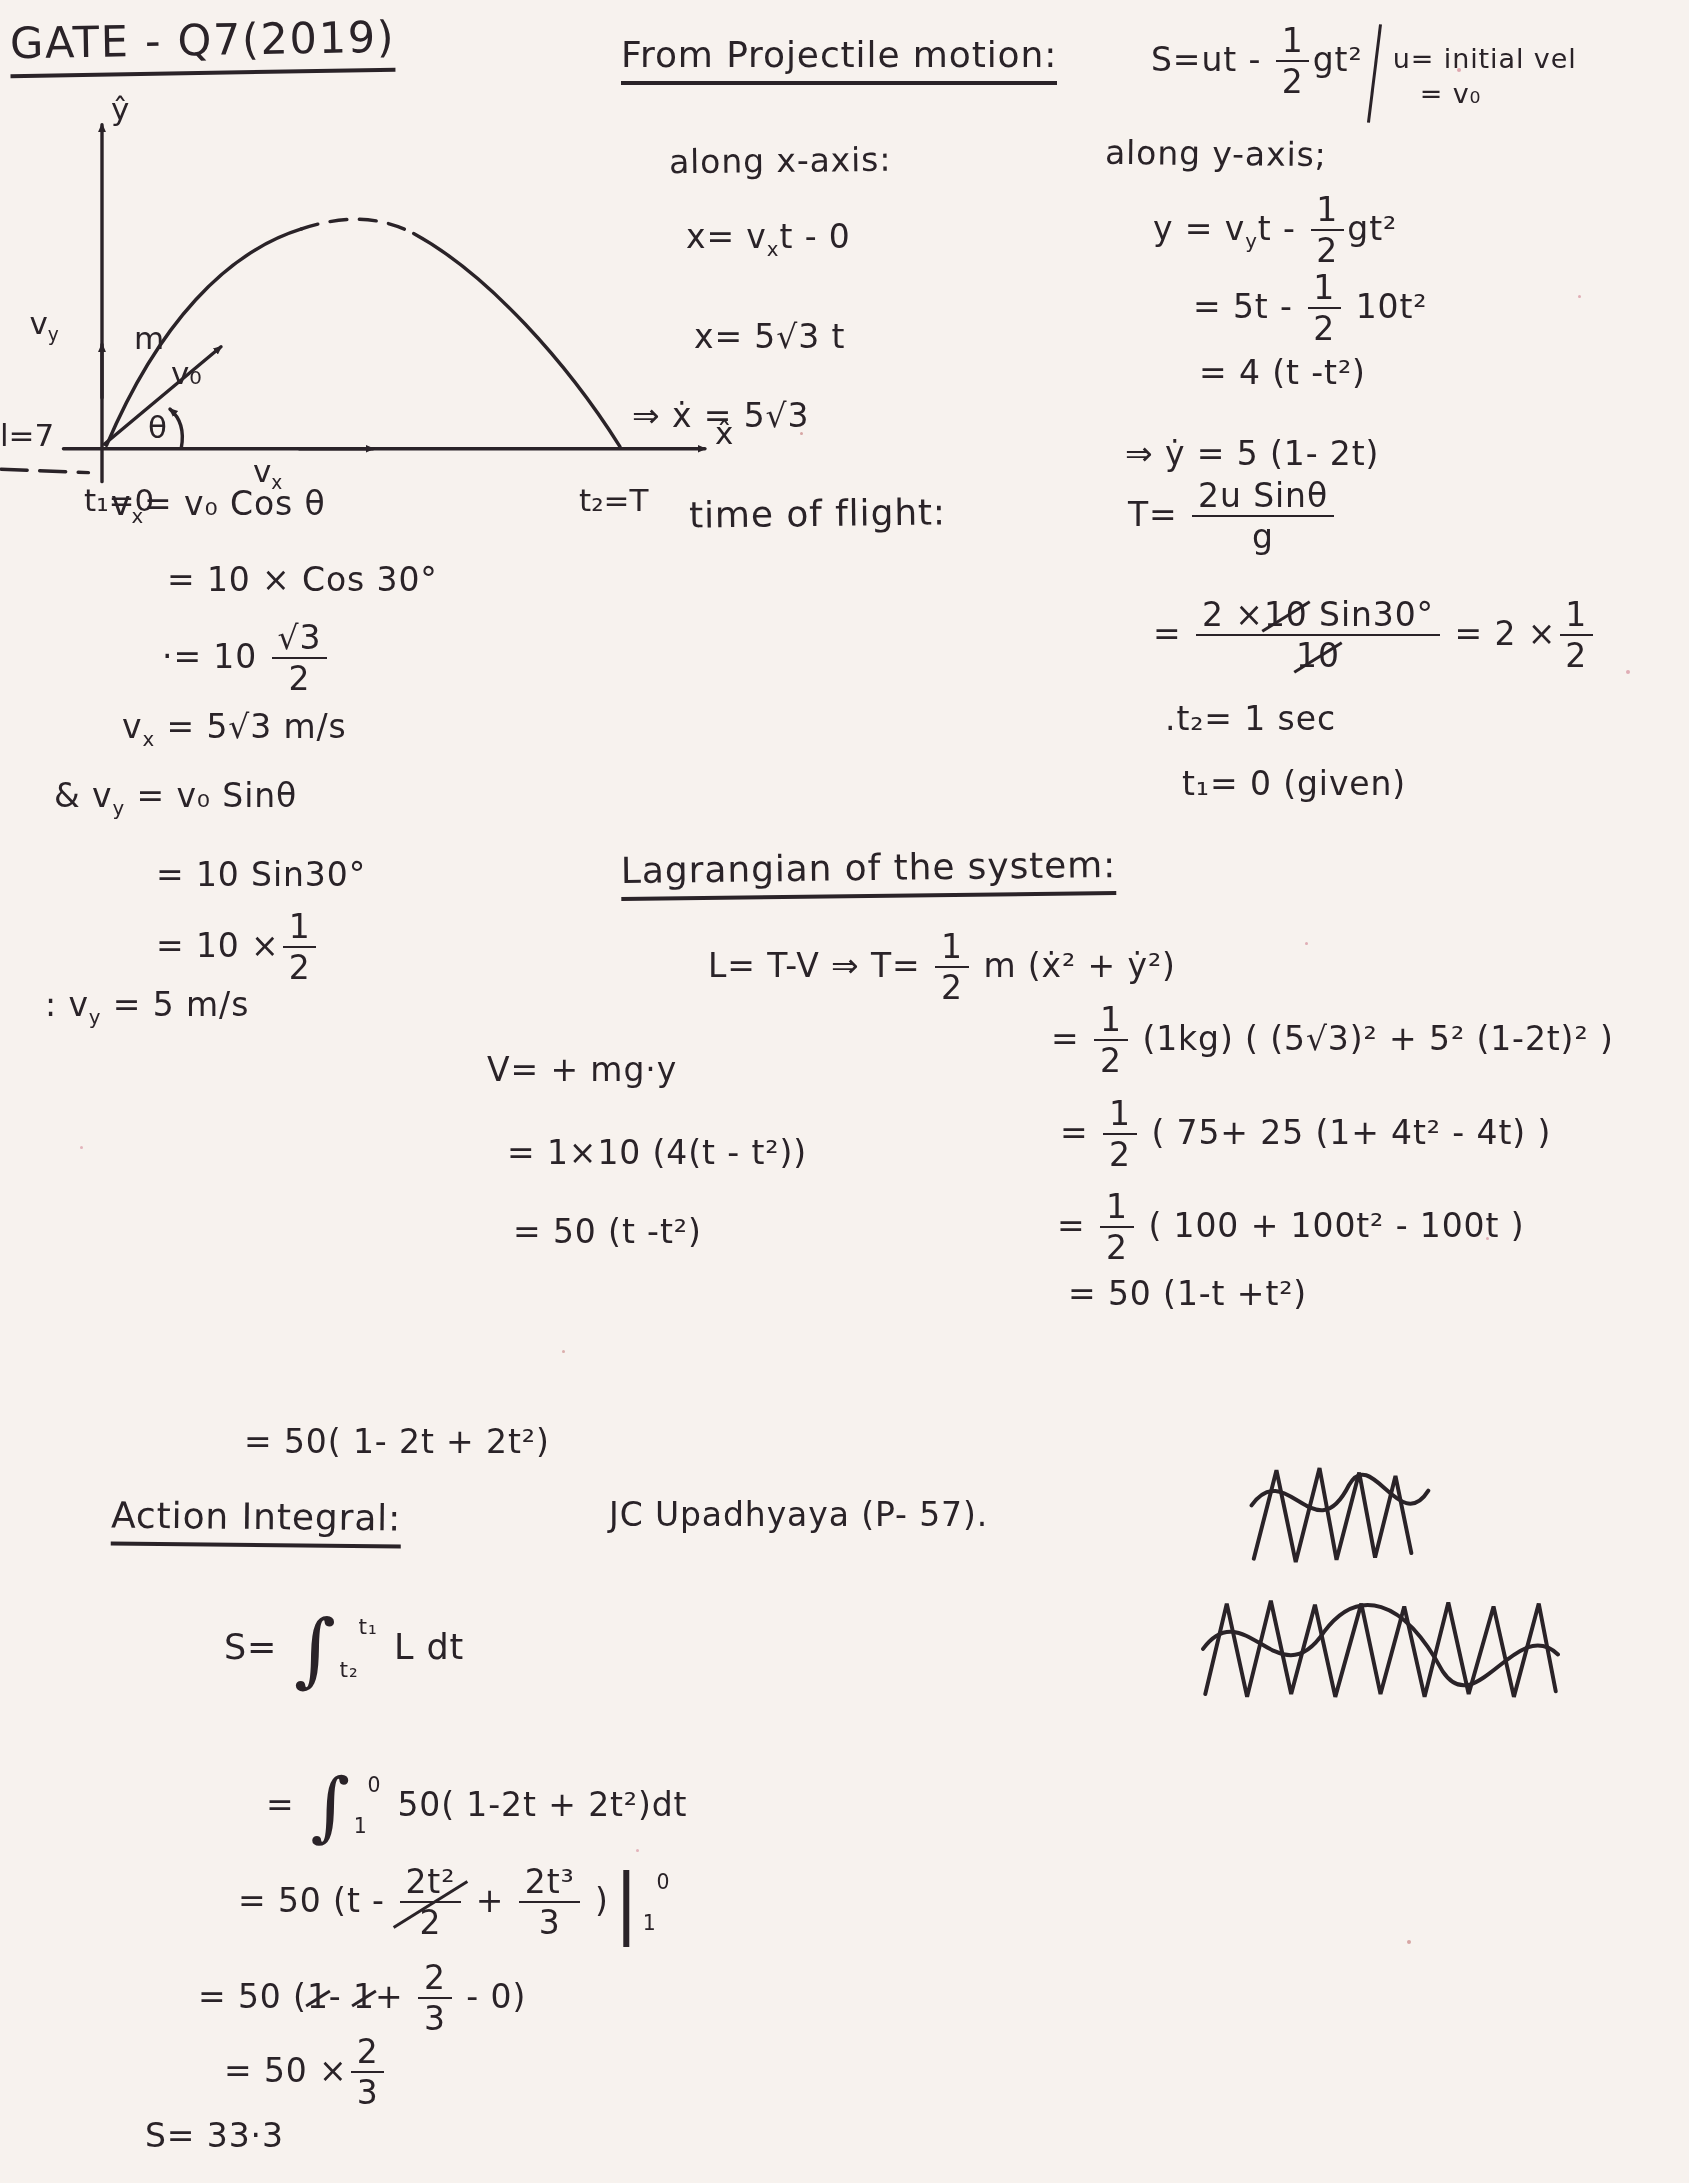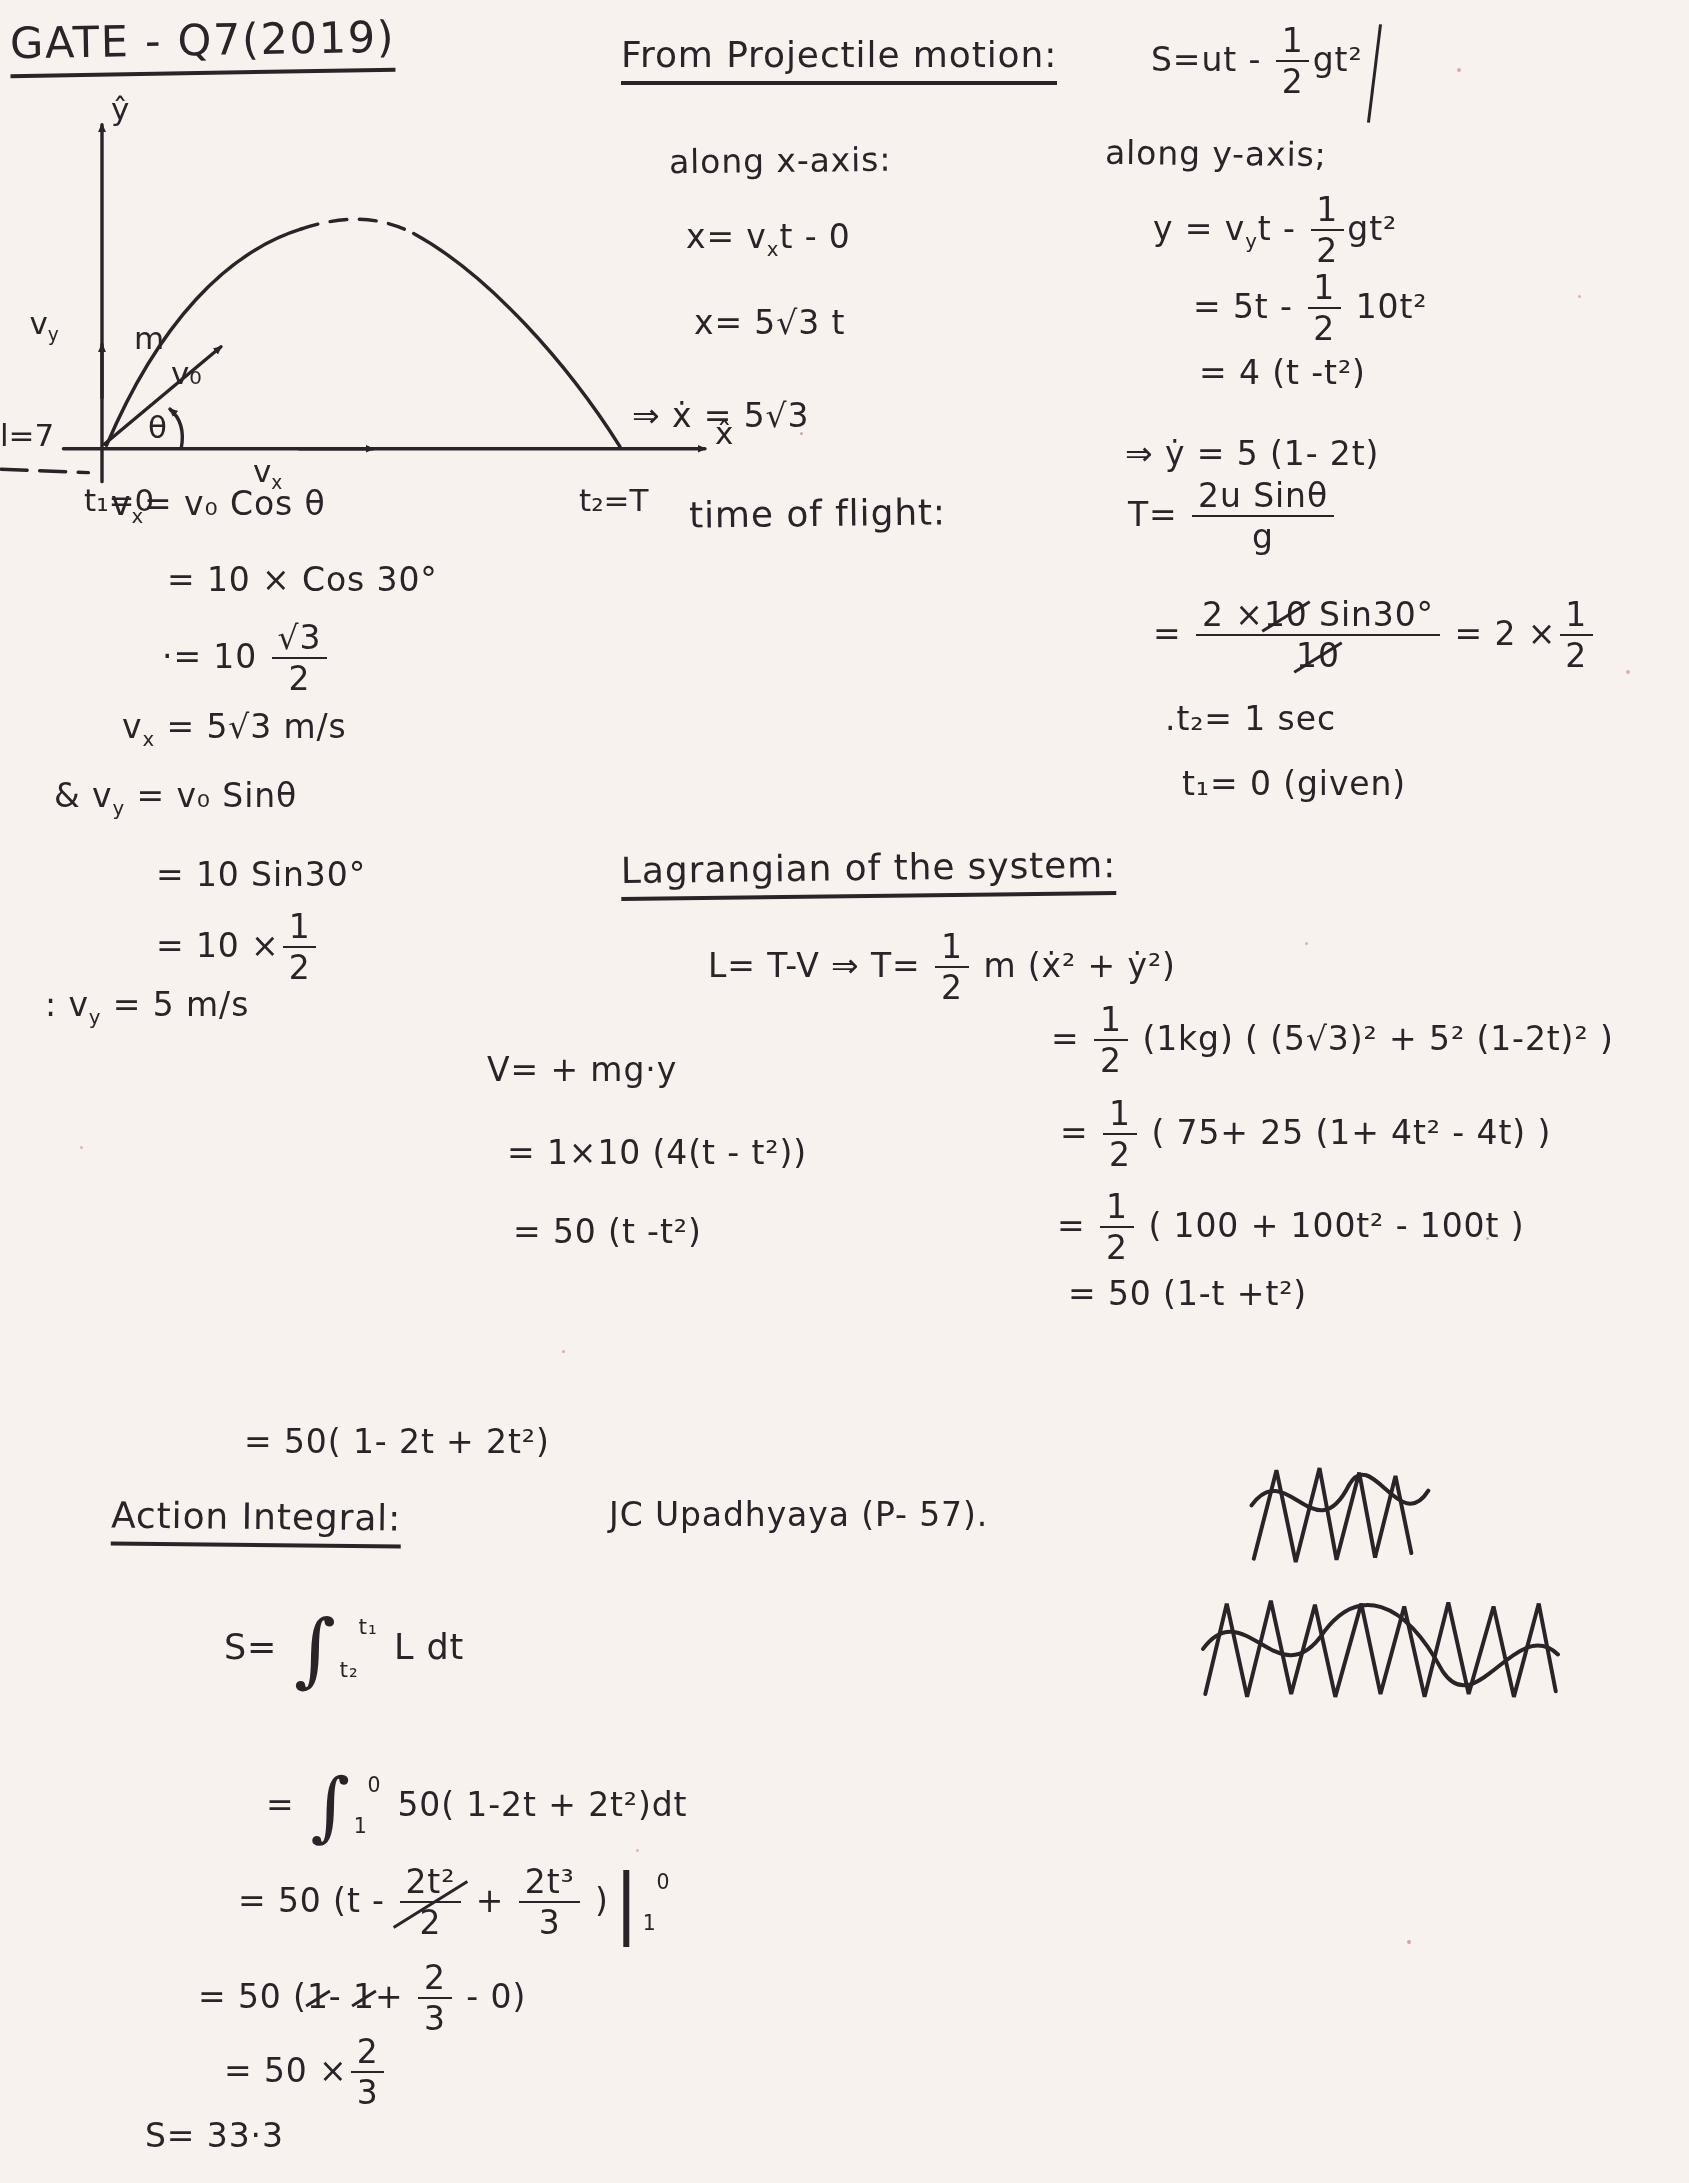--- a/index.html
+++ b/index.html
@@ -83,26 +83,29 @@
   </div>
 
   <div class="hw head" style="left:621px;top:34px">
     <span class="u">From Projectile motion:</span>
   </div>
 
   <div class="hw" style="left:1151px;top:24px">
     <span>S=ut - <span class="frac">
           <span class="fn">1</span>
           <span class="fd">2</span>
-        </span>gt²</span><span class="vbar"></span>
+        </span>gt²</span><span class="vbar"></span><span class="note">
+        <span>u= initial vel</span>
+        <span>= v₀</span>
+      </span>
   </div>
 
   <div class="hw r1" style="left:669px;top:142px">along x-axis:</div>
   <div class="hw" style="left:686px;top:218px">x= v<sub>x</sub>t - 0</div>
-  <div class="hw" style="left:694px;top:304px">x= 5√3 t</div>
+  <div class="hw" style="left:694px;top:318px">x= 5√3 t</div>
   <div class="hw" style="left:632px;top:397px">⇒ ẋ = 5√3</div>
 
   <div class="hw r2" style="left:1105px;top:135px">along y-axis;</div>
   <div class="hw" style="left:1153px;top:193px">y = v<sub>y</sub>t - <span class="frac">
         <span class="fn">1</span>
         <span class="fd">2</span>
       </span>gt²</div>
   <div class="hw" style="left:1193px;top:271px">= 5t - <span class="frac">
         <span class="fn">1</span>
         <span class="fd">2</span>

